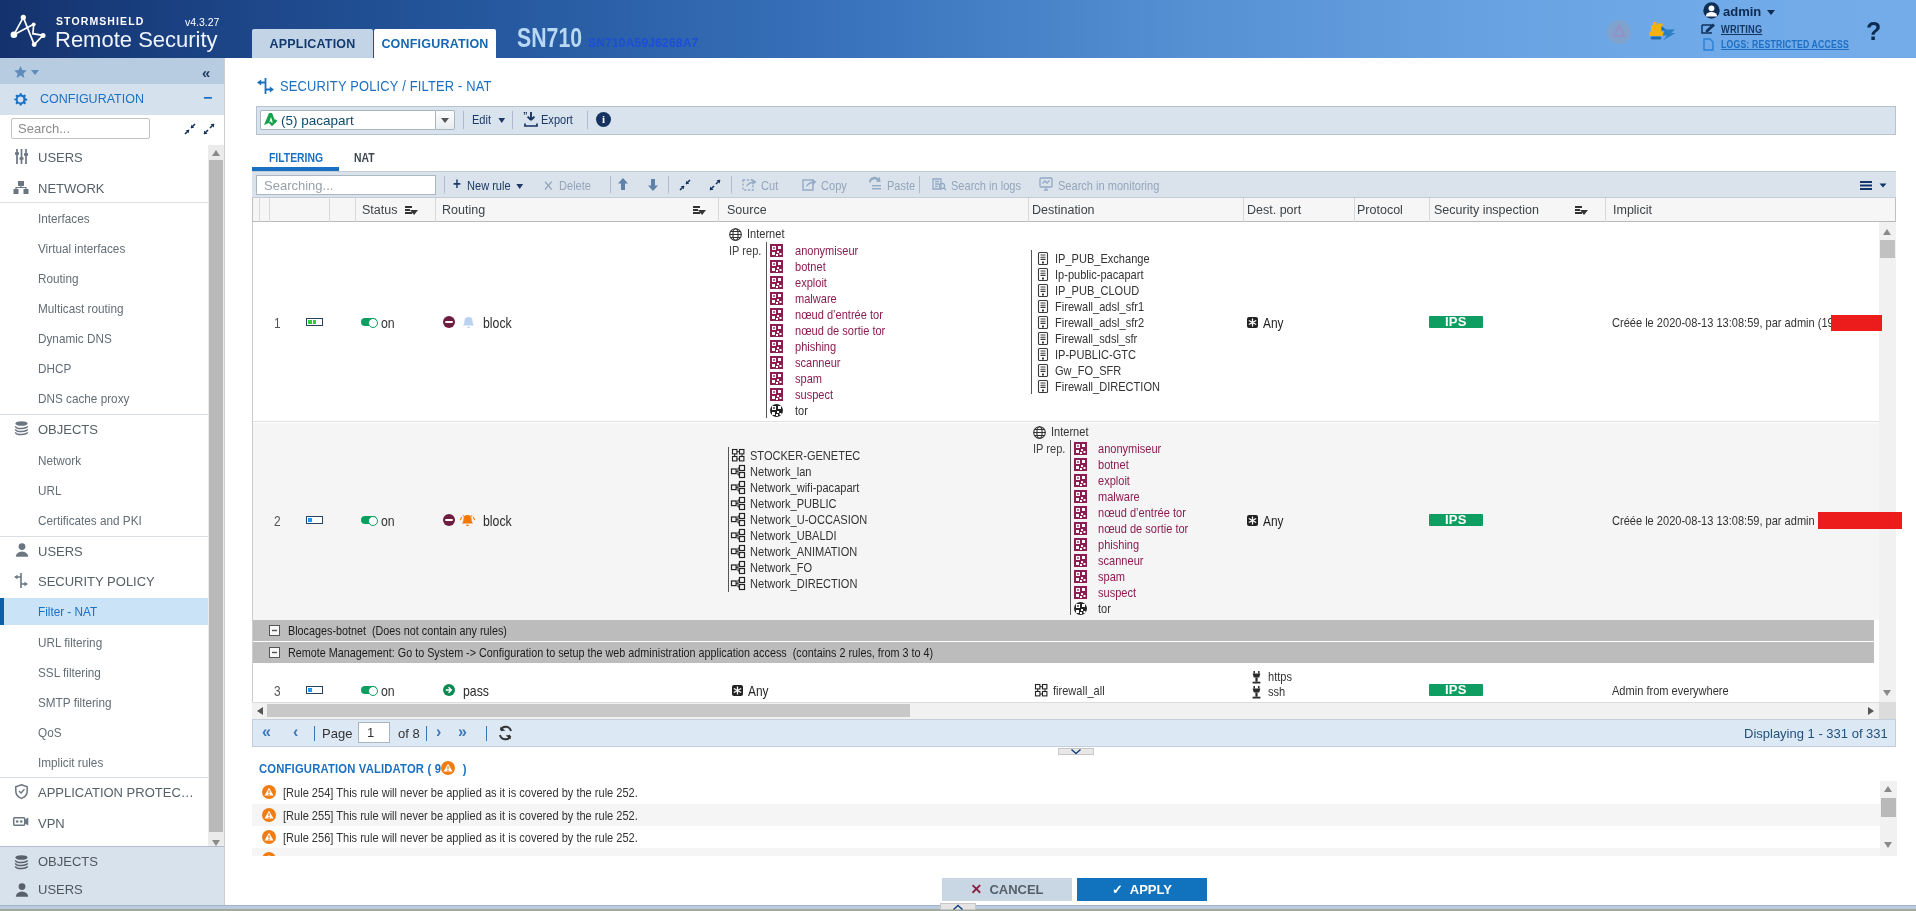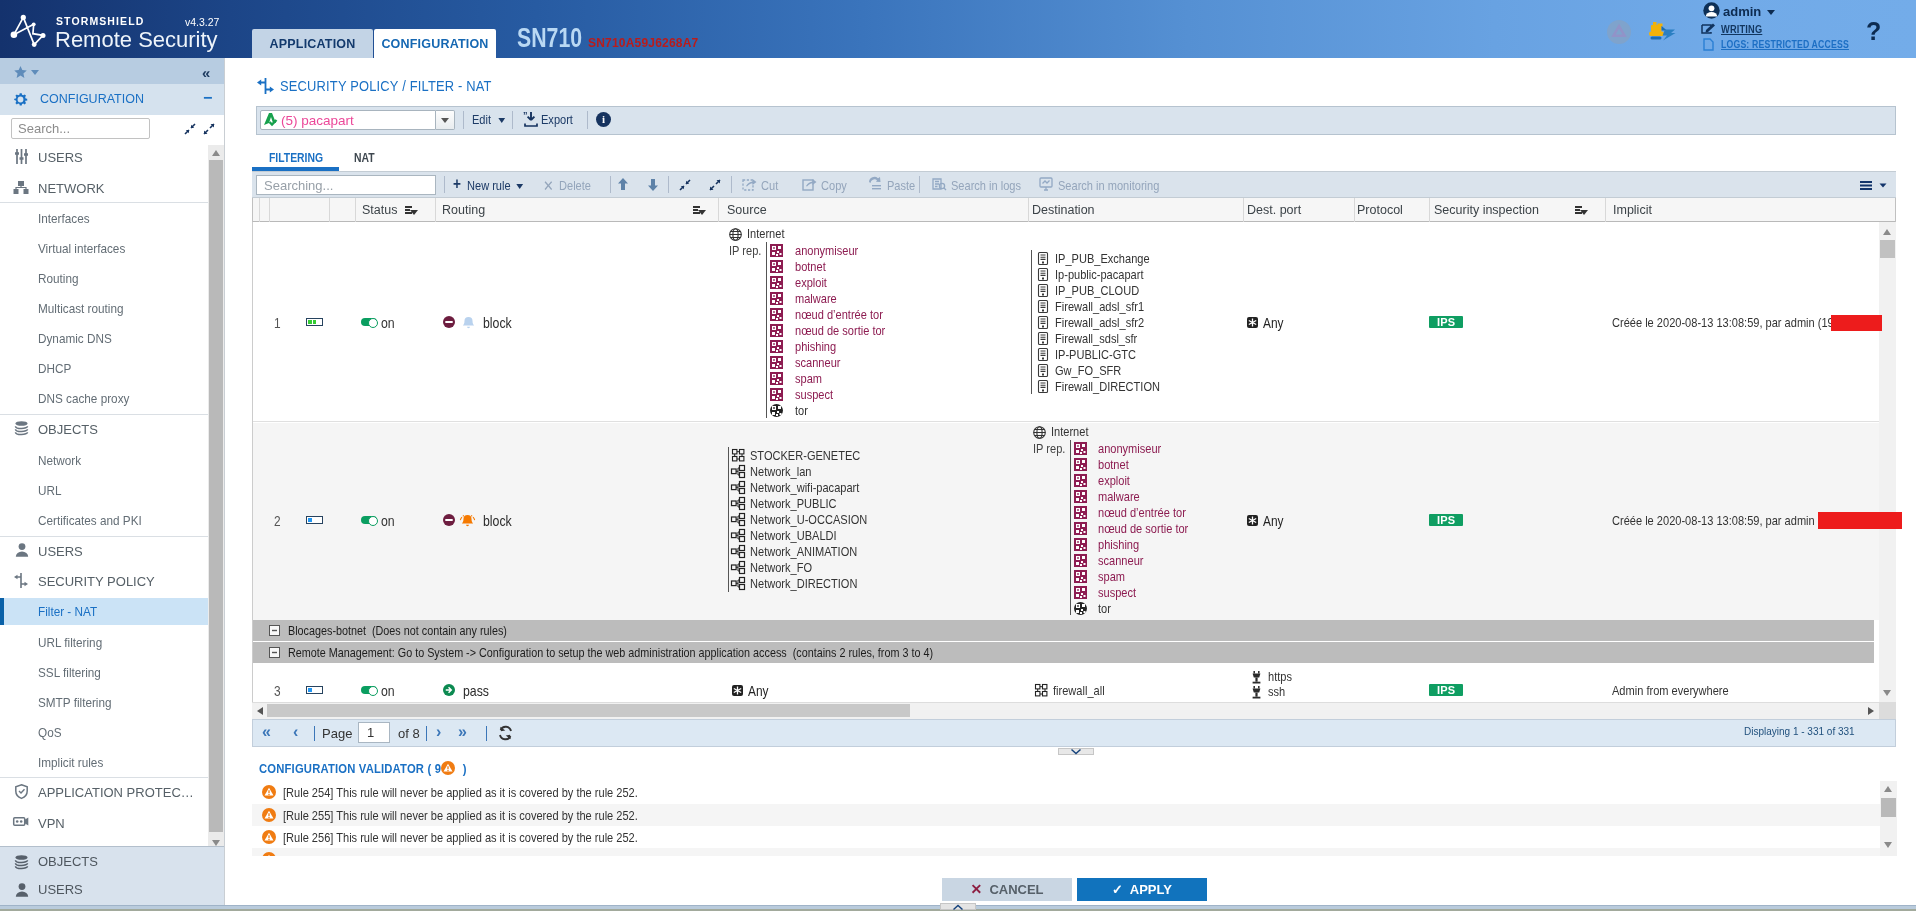--- a/index.html
+++ b/index.html
@@ -15,21 +15,21 @@
 .msec{color:#566067;font-size:13px;transform:none}
 .msep{position:absolute;left:0;width:208px;border-top:1px solid #dadfe4}
 .sideic{position:absolute;left:13px;color:#6b7681}
 
 .cell{position:absolute;font-size:12.5px;color:#3c4348;white-space:nowrap}
 .itxt{position:absolute;font-size:13px;color:#333;white-space:nowrap;transform:scaleX(.85);transform-origin:0 50%}
 .mar{color:#8d1c51}
 .vline{position:absolute;width:1px;background:#555}
 .qr{position:absolute;width:13px;height:13px}
 .hosti{position:absolute;width:10px;height:13px}
-.badge{position:absolute;background:#0f9e62;color:#fff;font-size:11px;font-weight:bold;letter-spacing:.2px;padding:1px 8px;border-radius:1px;line-height:10px}
+.badge{position:absolute;background:#0f9e62;color:#fff;font-size:13px;font-weight:bold;letter-spacing:.2px;padding:1px 16px;border-radius:1px;line-height:10px}
 .redbox{position:absolute;background:#ed1c1c;z-index:6}
 .toggle{position:absolute;width:16px;height:8px;background:#0a9e60;border-radius:4px}
 .toggle::after{content:"";position:absolute;right:-.5px;top:-.5px;width:8px;height:8px;background:#fff;border:.5px solid #0a9e60;border-radius:50%}
 .sep{position:absolute;width:1px;background:#aebacb}
 .tbtn{position:absolute;font-size:13px;color:#1c3a66;white-space:nowrap;transform:scaleX(.85);transform-origin:0 50%}
 .tdis{color:#94a5bb}
 .caret{display:inline-block;width:0;height:0;border-left:4px solid transparent;border-right:4px solid transparent;border-top:5px solid currentColor;vertical-align:middle;margin-left:5px}
 .sorti{position:absolute;width:13px;height:10px}
 .sorti i{position:absolute;left:0;height:1.6px;background:#333}
 .sorti b{position:absolute;right:0;top:4px;width:0;height:0;border-left:4px solid transparent;border-right:4px solid transparent;border-top:5px solid #333}
@@ -54,21 +54,21 @@
 <circle cx="23.7" cy="10.3" r="1.9" fill="#fff"></circle>
 <circle cx="33" cy="21.4" r="2.5" fill="#fff"></circle>
 <circle cx="24.2" cy="30.6" r="2.4" fill="#fff"></circle>
 </svg>
 <div class="a" style="left:56px;top:15px;color:#fff;font-weight:bold;font-size:10.5px;letter-spacing:1.1px">STORMSHIELD</div>
 <div class="a" style="left:55px;top:27px;color:#eef4fa;font-weight:400;font-size:22px;letter-spacing:0px">Remote Security</div>
 <div class="a" style="left:185px;top:16px;color:#fff;font-weight:normal;font-size:10.5px">v4.3.27</div>
 <div class="a tab" style="left:252px;width:121px;background:#c3d4e6;color:#133a6d">APPLICATION</div>
 <div class="a tab" style="left:374px;width:122px;background:#fff;color:#1567b2;height:33px">CONFIGURATION</div>
 <div class="a" style="left:517px;top:22px;color:#b9d8f3;font-weight:bold;font-size:28px;transform:scaleX(.76);transform-origin:0 0;letter-spacing:0px">SN710</div>
-<div class="a" style="left:588px;top:36px;color:#b91c1c;font-weight:bold;font-size:12px;letter-spacing:.2px">SN710A59J6268A7</div>
+<div class="a" style="left:588px;top:36px;color:#1d4ed8;font-weight:bold;font-size:12px;letter-spacing:.2px">SN710A59J6268A7</div>
 <div class="a" style="left:1607px;top:20px;width:24px;height:24px;border-radius:50%;background:#7fa3cc"></div>
 <svg class="a" style="left:1612px;top:24px" width="14" height="14" viewBox="0 0 14 14">
     <path d="M7 2.2 L12.6 11.8 L1.4 11.8 Z" fill="none" stroke="#9193c8" stroke-width="2.5"></path>
   </svg>
 <svg class="a" style="left:1648px;top:22px" width="31" height="21" viewBox="0 0 31 21">
 <rect x="5" y="0" width="3.5" height="4" fill="#f2b20a"></rect>
 <rect x="9.5" y="1.5" width="5" height="3" fill="#f2b20a"></rect>
 <rect x="3" y="3" width="10.5" height="7" rx="1" fill="#f2b20a"></rect>
 <path d="M13.5 4 l5.5 4.5 h-5.5 Z" fill="#1a6db5"></path>
 <rect x="1" y="9.5" width="15" height="4.5" rx="2" fill="#f2b20a"></rect>
@@ -207,21 +207,21 @@
   </svg>
 <div class="a" style="left:280px;top:78px;color:#1a70c4;font-size:14.5px;letter-spacing:.2px;transform:scaleX(.89);transform-origin:0 0">SECURITY POLICY / FILTER - NAT</div>
 <div class="a" style="left:256px;top:106px;width:1640px;height:29px;background:#d9e3ed;border:1px solid #b6c3cf"></div>
 <div class="a" style="left:260px;top:110px;width:176px;height:20px;background:#fff;border:1px solid #a8b4be;border-radius:2px 0 0 2px"></div>
 <div class="a" style="left:436px;top:110px;width:19px;height:20px;background:linear-gradient(#fdfdfd,#e8ecef);border:1px solid #a8b4be;border-left:none;border-radius:0 2px 2px 0"></div>
 <div class="tri" style="left:441px;top:118px;border-left:4.5px solid transparent;border-right:4.5px solid transparent;border-top:5.5px solid #555"></div>
 <svg class="a" style="left:262px;top:112px" width="16" height="16" viewBox="0 0 16 16">
 <path d="M2 13 L7 1 L10 1 L14 11 L11 11 L9 5 L7 11 Z" fill="#17a14d"></path>
 <path d="M7.5 10 l2.5 2.5 L14.5 8" stroke="#17a14d" stroke-width="2.4" fill="none"></path>
   </svg>
-<div class="a" style="left:281px;top:113px;font-size:13.5px;color:#ec4899">(5) pacapart</div>
+<div class="a" style="left:281px;top:113px;font-size:13.5px;color:#0c4a6e">(5) pacapart</div>
 <div class="sep" style="left:463px;top:111px;height:18px"></div>
 <div class="tbtn" style="left:472px;top:112px">Edit<span class="caret" style="margin-left:9px"></span></div>
 <div class="sep" style="left:512px;top:111px;height:18px"></div>
 <svg class="a" style="left:523px;top:111px" width="15" height="17" viewBox="0 0 15 17">
 <text x="0" y="7" font-size="9" font-weight="bold" fill="#16335f" font-family="Liberation Sans">”</text>
 <path d="M8 1 v8 M8 9 l-3.4-3.4 M8 9 l3.4-3.4" stroke="#16335f" stroke-width="1.9" fill="none"></path>
 <path d="M2 12.5 v2.5 h12 v-2.5" stroke="#16335f" stroke-width="1.7" fill="none"></path>
   </svg>
 <div class="tbtn" style="left:541px;top:112px">Export</div>
 <div class="sep" style="left:587px;top:111px;height:18px"></div>
@@ -906,21 +906,21 @@
 <div class="pagic" style="left:458px;top:723px;font-size:16px;color:#3b76b8">»</div>
 <div class="sep" style="left:486px;top:726px;height:15px;background:#3b76b8"></div>
 <svg class="a" style="left:498px;top:726px" width="15" height="14" viewBox="0 0 15 14">
     <g stroke="#333" stroke-width="1.9" fill="none">
       <path d="M13 5 a5.5 5.5 0 0 0-10.4-1"></path>
       <path d="M2 9 a5.5 5.5 0 0 0 10.4 1"></path>
     </g>
     <path d="M2.6 0.8 v4.4 h4.4 Z" fill="#333" transform="rotate(-8 2.6 3)"></path>
     <path d="M12.4 13.2 v-4.4 h-4.4 Z" fill="#333" transform="rotate(-8 12.4 11)"></path>
   </svg>
-<div class="a" style="left:1744px;top:726px;color:#21517e;font-size:10px;white-space:nowrap">Displaying 1 - 331 of 331</div>
+<div class="a" style="left:1744px;top:726px;color:#21517e;font-size:13px;white-space:nowrap">Displaying 1 - 331 of 331</div>
 <div class="a" style="left:1058px;top:748px;width:36px;height:7px;background:#e8e8e8;border:1px solid #c6c6c6"></div>
 <svg class="a" style="left:1071px;top:749px" width="10" height="5" viewBox="0 0 10 5">
     <path d="M0.5 0.5 l4.5 4 4.5-4" stroke="#16437c" stroke-width="1.5" fill="none"></path>
   </svg>
 <div class="a" style="left:259px;top:762px;color:#1a70c4;font-weight:bold;font-size:12.5px;letter-spacing:.2px;transform:scaleX(.9);transform-origin:0 0;white-space:nowrap">CONFIGURATION VALIDATOR ( 9<span style="display:inline-block;width:24px"></span>)</div>
 <svg class="a" style="left:441px;top:761px" width="14" height="14" viewBox="0 0 14 14">
     <circle cx="7" cy="7" r="7" fill="#f07c12"></circle>
     <path d="M7 2.8 L11.5 10.6 H2.5 Z" fill="#fff"></path>
     <path d="M7 5.2 v3 M7 9.1 v1.2" stroke="#f07c12" stroke-width="1.3"></path>
   </svg>

